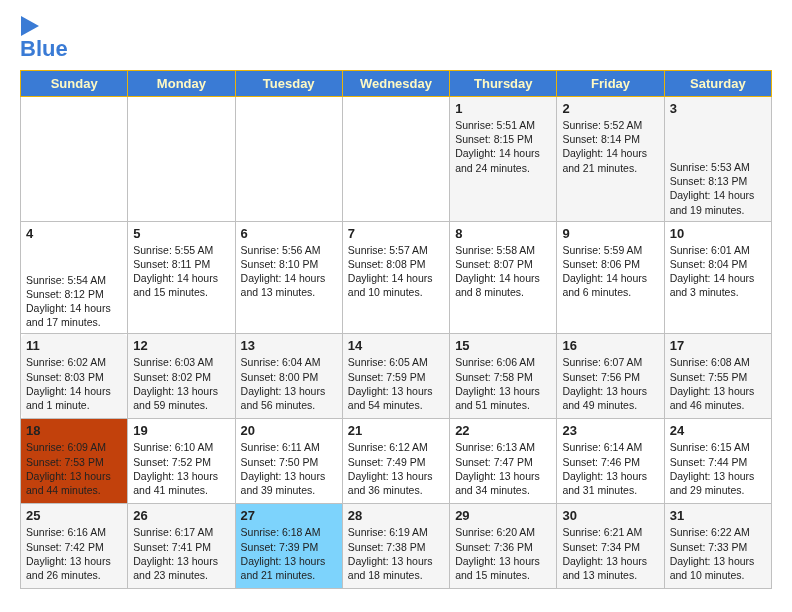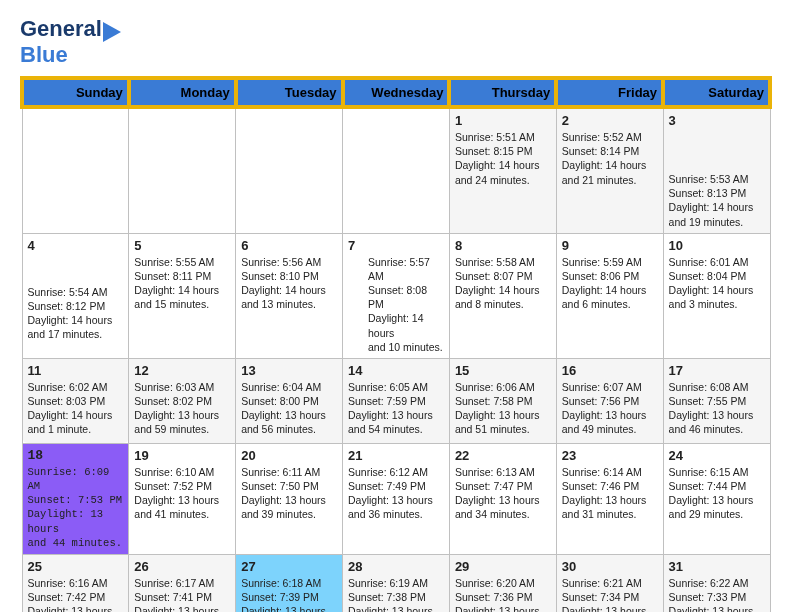--- a/index.html
+++ b/index.html
@@ -34,26 +34,26 @@
       font-size: 16px;
       color: #444;
     }
     table {
       width: 100%;
       border-collapse: collapse;
       table-layout: fixed;
     }
     thead th {
       background: #3a7bd5;
-      color: #000000;
+      color: #fef9c3;
       font-size: 13px;
       font-weight: bold;
       padding: 5px 4px;
-      text-align: right;
-      border: 4px solid #eab308;
+      text-align: center;
+      border: 1px solid #eab308;
     }
     tbody td {
       border: 1px solid #c0c0c0;
       vertical-align: top;
       padding: 4px 5px;
       font-size: 11px;
       color: #222;
       height: 85px;
       background: #fff;
     }
@@ -82,21 +82,20 @@
       align-items: flex-end;
       gap: 0;
     }
   </style>
 </head>
 <body>
 
 <div class="header">
   <div class="logo">
     <div class="logo-wrap">
-      <span style="font-size:22px;font-weight:bold;color:#1a3a6b;">General</span>
       <svg width="18" height="20" viewBox="0 0 18 20" style="margin-left:1px;margin-bottom:0px;">
         <polygon points="0,0 18,10 0,20" fill="#3a7bd5"></polygon>
       </svg>
     </div>
     <div>
       <span style="font-size:22px;font-weight:bold;color:#3a7bd5;">Blue</span>
     </div>
   </div>
   <div class="title-block">
     <div class="month-title"></div>
@@ -161,21 +160,21 @@
         </td>
         <td style="background: rgb(255, 255, 255);">
           <span class="day-num">6</span>
           <div class="cell-content" style="white-space: pre-line;">Sunrise: 5:56 AM
 Sunset: 8:10 PM
 Daylight: 14 hours
 and 13 minutes.</div>
         </td>
         <td style="background: rgb(255, 255, 255);">
           <span class="day-num">7</span>
-          <div class="cell-content" style="white-space: pre-line; margin-left: 20px;">Sunrise: 5:57 AM
+          <div class="cell-content" style="white-space: pre-line;">Sunrise: 5:57 AM
 Sunset: 8:08 PM
 Daylight: 14 hours
 and 10 minutes.</div>
         </td>
         <td style="background: rgb(255, 255, 255);">
           <span class="day-num">8</span>
           <div class="cell-content" style="white-space: pre-line;">Sunrise: 5:58 AM
 Sunset: 8:07 PM
 Daylight: 14 hours
 and 8 minutes.</div>
@@ -240,21 +239,21 @@
         </td>
         <td style="background: rgb(245, 245, 245);">
           <span class="day-num">17</span>
           <div class="cell-content" style="white-space: pre-line;">Sunrise: 6:08 AM
 Sunset: 7:55 PM
 Daylight: 13 hours
 and 46 minutes.</div>
         </td>
       </tr>
       <tr>
-        <td style="background: #8b5cf6; font-family: Liberation Mono, monospace;">
+        <td style="background: #c2410c;">
           <span class="day-num">18</span>
           <div class="cell-content" style="white-space: pre-line;">Sunrise: 6:09 AM
 Sunset: 7:53 PM
 Daylight: 13 hours
 and 44 minutes.</div>
         </td>
         <td style="background: rgb(255, 255, 255);">
           <span class="day-num">19</span>
           <div class="cell-content" style="white-space: pre-line;">Sunrise: 6:10 AM
 Sunset: 7:52 PM

